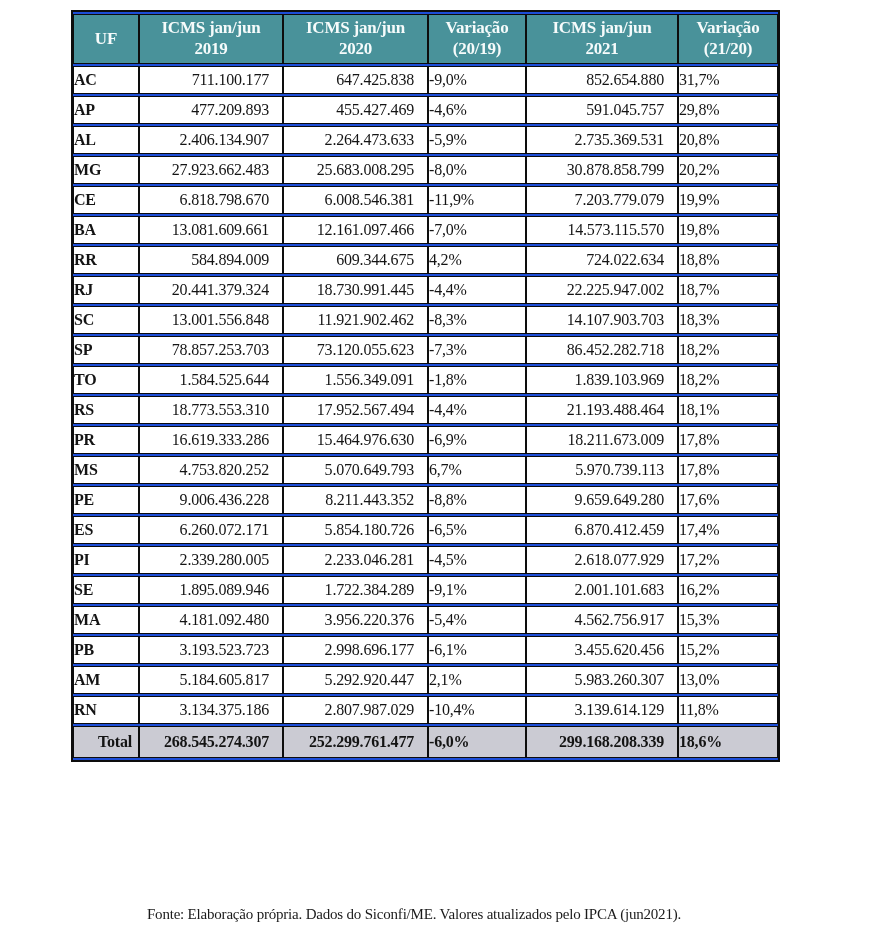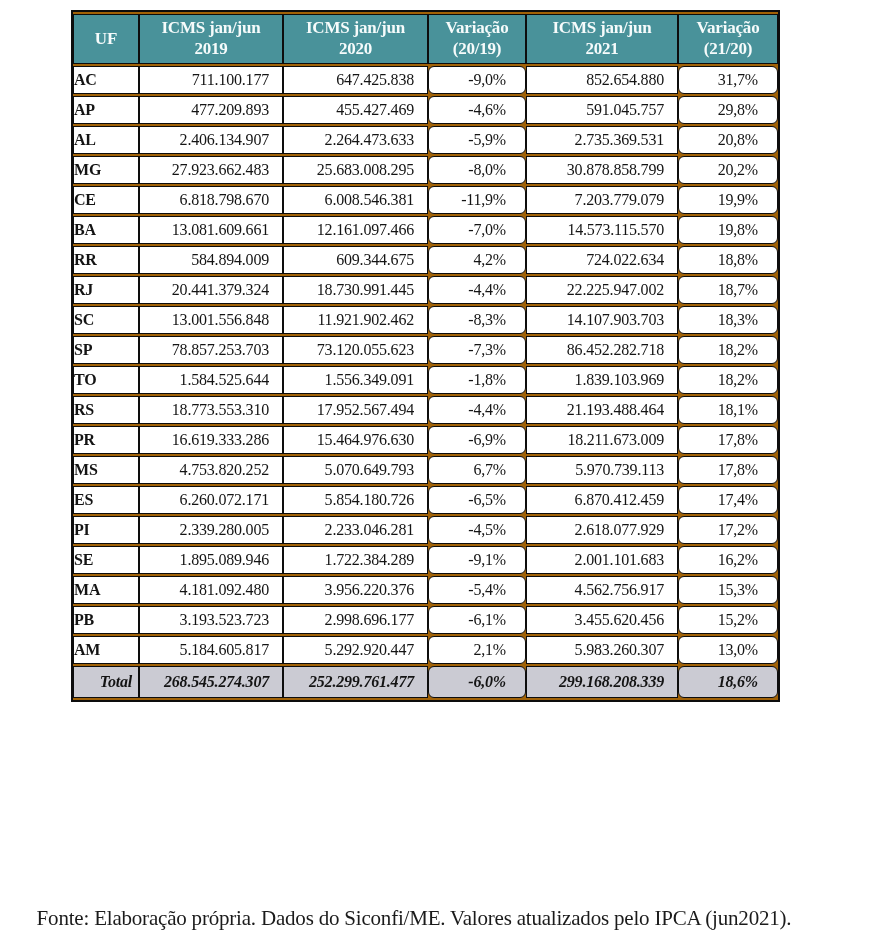--- a/index.html
+++ b/index.html
@@ -17,21 +17,21 @@
     color:var(--body-text);
     overflow:hidden;
   }
   .page{width:877px;height:936px;position:relative;}
   table.icms{
     position:absolute;left:71px;top:10px;
     width:707px;
     border-collapse:separate;
     border-spacing:0 2px;
     border:2px solid var(--border);
-    background:#a16207;
+    background:#1d4ed8;
     table-layout:fixed;
   }
   th,td{
     border:1px solid var(--border);
     font-size:16px;
     letter-spacing:-0.2px;
     vertical-align:middle;
     overflow:hidden;
   }
   th{
@@ -46,32 +46,31 @@
   }
   td{height:28px;background:#ffffff;}
   .col-uf{width:66px;}
   .col-icms2019{width:144px;}
   .col-icms2020{width:145px;}
   .col-var2019{width:98px;}
   .col-icms2021{width:152px;}
   .col-var2120{width:100px;}
   td.c-uf{font-weight:bold;}
   td.c-num{text-align:right;padding-right:13px;}
-  td.c-pct{text-align:right;padding-right:19px;border-radius:6px;}
+  td.c-pct{padding-right:30px;}
   tr.total td{
     background:var(--total-bg);
     font-weight:bold;
     height:32px;
-    font-style:italic;
   }
   tr.total td.c-uf{text-align:right;padding-right:6px;}
   .footer{
     position:absolute;left:0;top:906px;width:828px;
     text-align:center;
-    font-size:21px;
+    font-size:15px;
     color:#1b1b1b;
     letter-spacing:-0.2px;
   }
 </style>
 </head>
 <body>
 
 <div class="page">
   <table class="icms">
     <thead>
@@ -196,20 +195,28 @@
         </tr>
         <tr>
           <td class="c-uf">MS</td>
           <td class="c-num">4.753.820.252</td>
           <td class="c-num">5.070.649.793</td>
           <td class="c-pct">6,7%</td>
           <td class="c-num">5.970.739.113</td>
           <td class="c-pct">17,8%</td>
         </tr>
         <tr>
+          <td class="c-uf">PE</td>
+          <td class="c-num">9.006.436.228</td>
+          <td class="c-num">8.211.443.352</td>
+          <td class="c-pct">-8,8%</td>
+          <td class="c-num">9.659.649.280</td>
+          <td class="c-pct">17,6%</td>
+        </tr>
+        <tr>
           <td class="c-uf">ES</td>
           <td class="c-num">6.260.072.171</td>
           <td class="c-num">5.854.180.726</td>
           <td class="c-pct">-6,5%</td>
           <td class="c-num">6.870.412.459</td>
           <td class="c-pct">17,4%</td>
         </tr>
         <tr>
           <td class="c-uf">PI</td>
           <td class="c-num">2.339.280.005</td>
@@ -242,20 +249,28 @@
           <td class="c-num">3.455.620.456</td>
           <td class="c-pct">15,2%</td>
         </tr>
         <tr>
           <td class="c-uf">AM</td>
           <td class="c-num">5.184.605.817</td>
           <td class="c-num">5.292.920.447</td>
           <td class="c-pct">2,1%</td>
           <td class="c-num">5.983.260.307</td>
           <td class="c-pct">13,0%</td>
+        </tr>
+        <tr>
+          <td class="c-uf">RN</td>
+          <td class="c-num">3.134.375.186</td>
+          <td class="c-num">2.807.987.029</td>
+          <td class="c-pct">-10,4%</td>
+          <td class="c-num">3.139.614.129</td>
+          <td class="c-pct">11,8%</td>
         </tr>
         <tr class="total">
           <td class="c-uf">Total</td>
           <td class="c-num">268.545.274.307</td>
           <td class="c-num">252.299.761.477</td>
           <td class="c-pct">-6,0%</td>
           <td class="c-num">299.168.208.339</td>
           <td class="c-pct">18,6%</td>
         </tr>
       </tbody>

